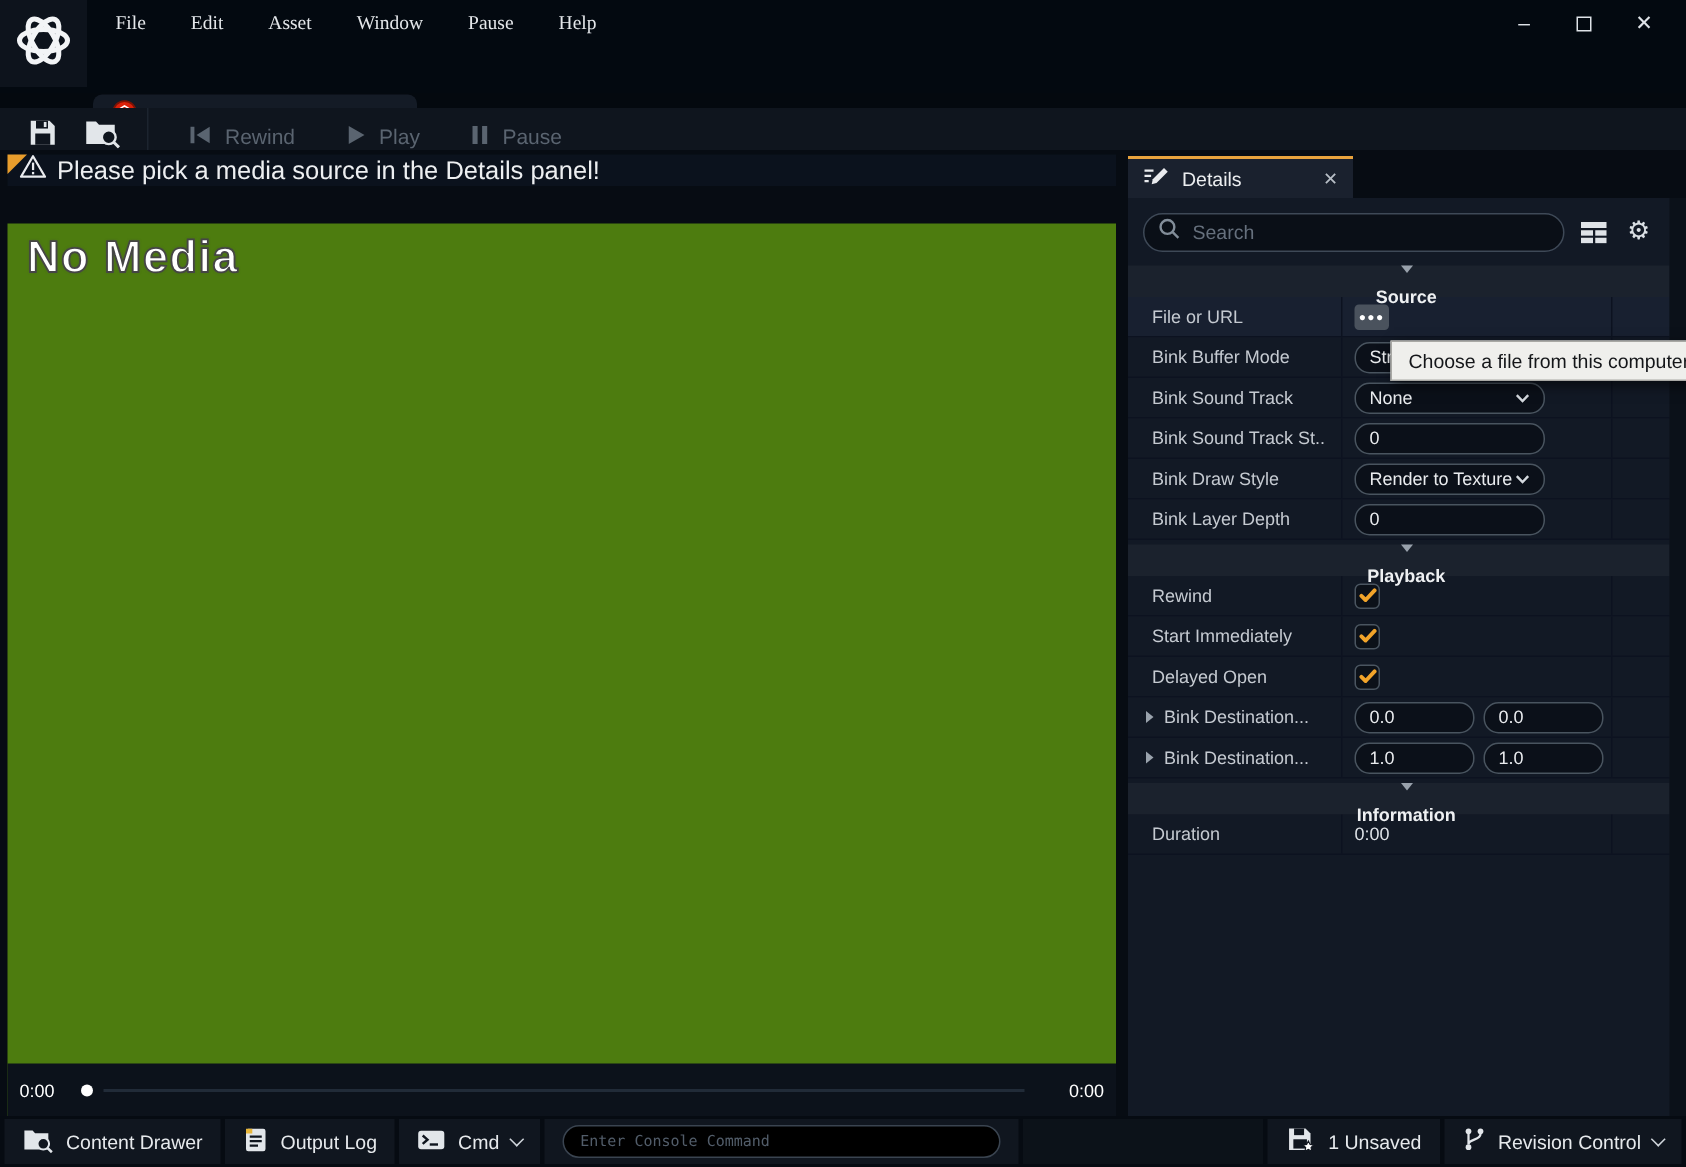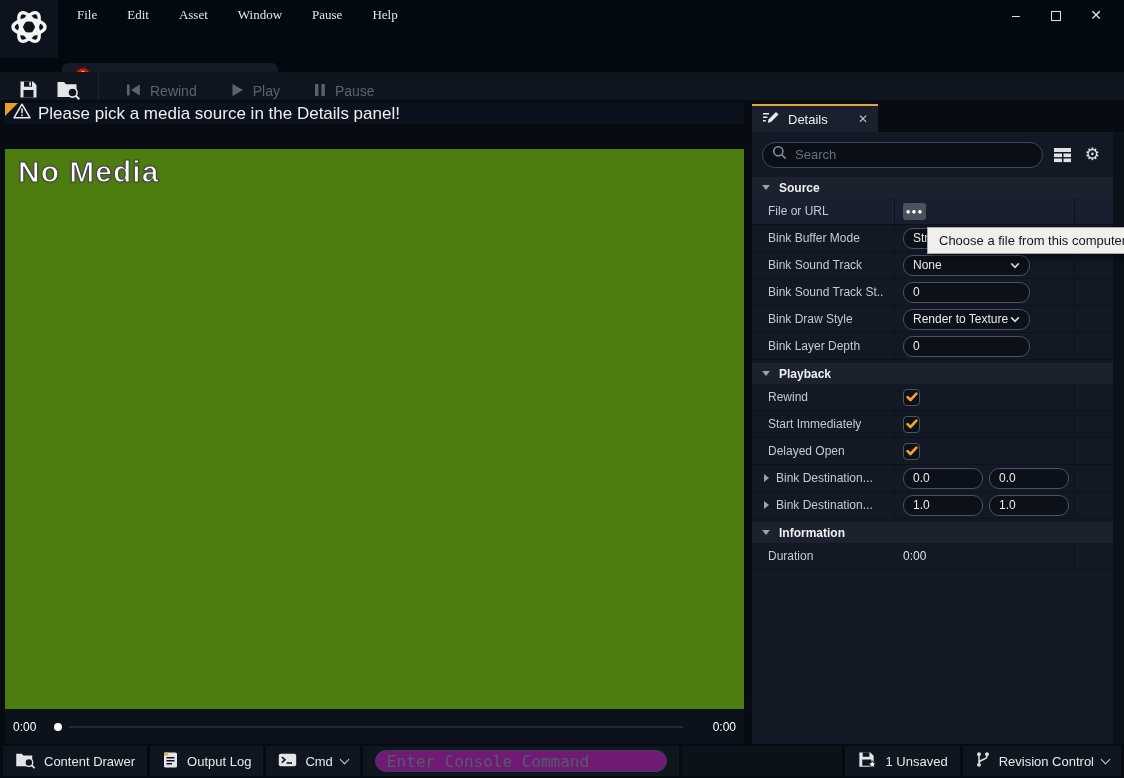--- a/index.html
+++ b/index.html
@@ -36,33 +36,33 @@
   .corner-flag { position:absolute; left:0; top:0; width:0; height:0; border-top:13px solid #e89d2c; border-right:13px solid transparent; z-index:5; }
   .warnbar { height:21px; background:#0b121d; display:flex; align-items:center; gap:7px; padding-left:8px; font-size:17px; color:#edeff1; }
   .media-area { height:678px; background:#4d7c0f; position:relative;margin-top:25px; }
   .no-media { position:absolute; left:13px; top:6px; font-size:30px; font-weight:600; letter-spacing:1px; color:#fff; -webkit-text-stroke:1.2px #454545; text-shadow:0 0 2px rgba(70,70,70,.85); }
   .timeline { position:absolute; left:5px; top:609px; width:739px; height:35px; background:#0c121b; display:flex; align-items:center; padding:0 8px; }
   .tl-time { font-size:12px; color:#fff; }
   .tl-dot { width:8px; height:8px; border-radius:50%; background:#fff; margin-left:18px; }
   .tl-track { flex:1; height:2px; background:#212b38; margin:0 30px 0 7px; }
   
   .details-panel { position:absolute; left:752px; top:4px; width:372px; height:640px; }
-  .details-tab { position:absolute; left:0; top:0; width:126px; height:28px; background:#1a212e; border-top:2px solid #e8a33d; display:flex; align-items:center; gap:8px; padding:0 10px; z-index:2;text-align:right; }
+  .details-tab { position:absolute; left:0; top:0; width:150px; height:28px; background:#1a212e; border-top:2px solid #e8a33d; display:flex; align-items:center; gap:8px; padding:0 10px; z-index:2;text-align:right; }
   .details-tab-title { font-size:13px; color:#eceef0; }
   .details-close { margin-left:auto; color:#b7bec6; font-size:12px; }
   .details-body { position:absolute; left:0; top:28px; width:372px; height:612px; background:#121925; }
   .scroll-gutter { position:absolute; right:0; top:0; width:11px; height:612px; background:#0b1119; }
   .search-row { height:45px; display:flex; align-items:center; gap:9px; padding:0 10px; width:361px; }
   .search-box { width:290px; height:26px; border:1px solid #3e4957; border-radius:13px; background:#0a0f17; display:flex; align-items:center; gap:8px; padding:0 9px;justify-content:flex-end; }
   .search-input { flex:1; background:transparent; border:none; outline:none; color:#cfd4da; font-size:13px; font-family:inherit; min-width:0; }
   .search-input::placeholder { color:#66707d; }
   .icon-btn16 { width:22px; display:flex; justify-content:center; align-items:center; }
   .gear-glyph { font-family:"DejaVu Sans",sans-serif; font-size:17px; color:#dbe0e5; line-height:1; }
   .prop-table { width:361px; }
-  .section-header { height:21px; background:#1b222d; display:flex; align-items:center; gap:9px; padding-left:10px; }
+  .section-header { height:21px; background:#1b222d; display:flex; align-items:center; gap:9px; padding-left:10px;flex-direction:column; }
   .section-header.gap { margin-top:3px; }
   .section-title { font-size:12px; font-weight:bold; color:#eef0f2; }
   .tri-down { width:0; height:0; border-left:4.5px solid transparent; border-right:4.5px solid transparent; border-top:5px solid #98a1ab; }
   .prow { display:flex; height:27px; border-bottom:1px solid #0c1220; background:#121925; }
   .prow.hl { background:#182030; }
   .pcell-label { width:143px; border-right:1px solid #0c1220; display:flex; align-items:center; padding-left:16px; font-size:12px; color:#c5cad1; white-space:nowrap; overflow:hidden; }
   .pcell-label.with-exp { padding-left:12px; gap:7px; }
   .pcell-value { width:180px; border-right:1px solid #0c1220; display:flex; align-items:center; padding-left:8px; gap:6px; }
   .pcell-extra { flex:1; }
   .combo { width:127px; height:21px; background:#0b1019; border:1px solid #49545f; border-radius:10px; display:flex; align-items:center; justify-content:space-between; padding:0 9px; font-size:12px; color:#e9ebee; white-space:nowrap; overflow:hidden; }
@@ -72,21 +72,21 @@
   .checkbox { width:17px; height:17px; border:1px solid #4a5560; border-radius:4px; background:#0c1119; display:flex; align-items:center; justify-content:center; }
   .exp-tri { width:0; height:0; border-top:4.5px solid transparent; border-bottom:4.5px solid transparent; border-left:5.5px solid #9aa3ad; }
   .plain-value { font-size:12px; color:#dde1e6; }
   
   .tooltip { position:absolute; left:927px; top:227px; height:27px; line-height:26px; background:#efefec; color:#141619; font-size:13px; padding:0 11px; border:1px solid #a8a8a4; box-shadow:2px 3px 8px rgba(0,0,0,.55); white-space:nowrap; z-index:60; }
   
   .statusbar { position:absolute; left:0; top:744px; width:1124px; height:34px; background:#060b12; display:flex; align-items:stretch; gap:3px; }
   .sb-block { background:#10161f; display:flex; align-items:center; gap:8px; padding:0 12px; font-size:13px; color:#e6e9ec; margin:2px 0; white-space:nowrap; }
   .sb-block.first { margin-left:3px; }
   .sb-spacer { flex:1; background:#0c1219; margin:2px 0; }
-  .console-input { width:292px; height:22px; background:#701a75; border:1px solid #3a4450; border-radius:11px; color:#aab3bd; font-family:"DejaVu Sans Mono",monospace; font-size:16px; padding:0 11px; outline:none; }
+  .console-input { width:292px; height:22px; background:#000000; border:1px solid #3a4450; border-radius:11px; color:#aab3bd; font-family:"DejaVu Sans Mono",monospace; font-size:10px; padding:0 11px; outline:none; }
   .console-input::placeholder { color:#525d6a; }
   .chev { width:7px; height:7px; border-right:1.6px solid #cfd5db; border-bottom:1.6px solid #cfd5db; transform:rotate(45deg); margin-top:-4px; }
 </style>
 </head>
 <body>
 
 <div class="titlebar">
   <div class="menus">
     <span class="menu-item">File</span>
     <span class="menu-item">Edit</span>

